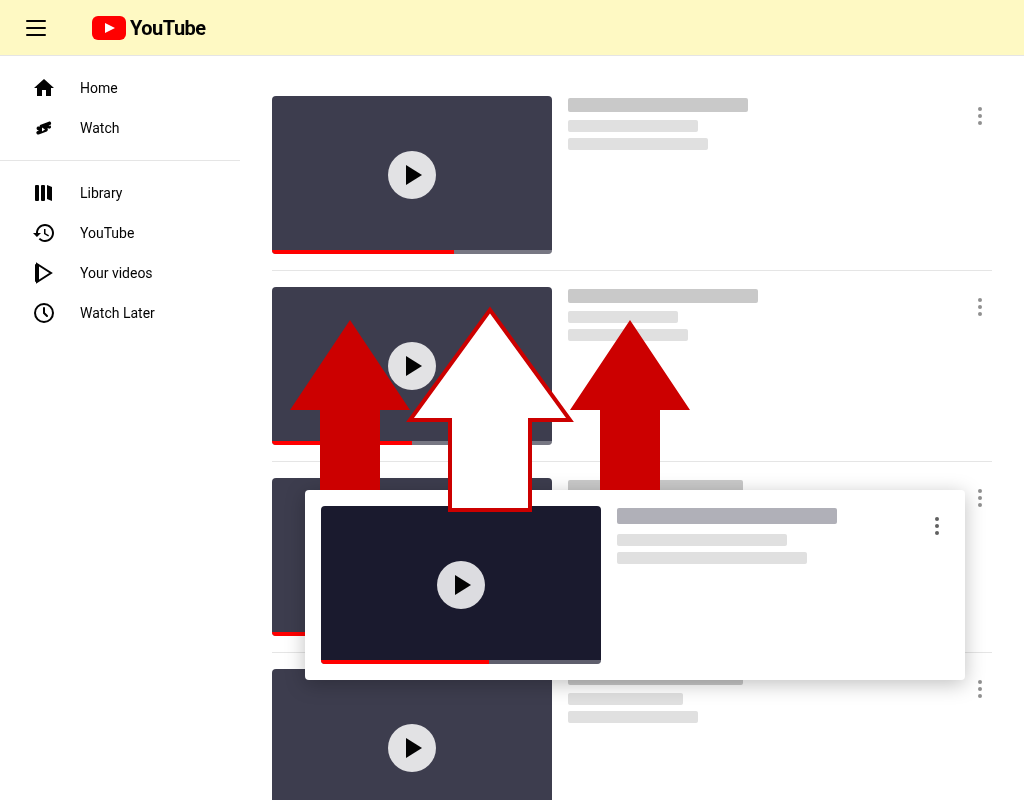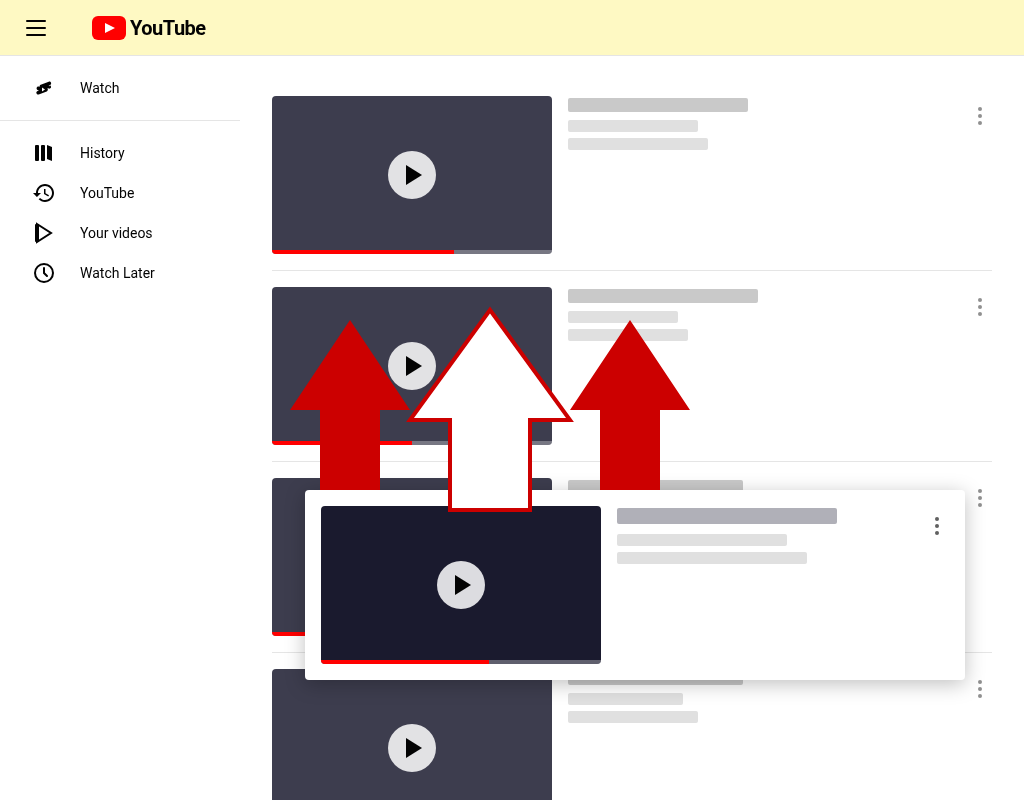--- a/index.html
+++ b/index.html
@@ -175,20 +175,28 @@
     <svg class="yt-logo-icon" viewBox="0 0 34 24" fill="none" xmlns="http://www.w3.org/2000/svg">
       <rect width="34" height="24" rx="6" fill="#FF0000"></rect>
       <polygon points="13,7 13,17 23,12" fill="white"></polygon>
     </svg>
     <span class="logo-text">YouTube</span>
   </div>
 </div>
 
 <div class="sidebar">
 
+  <div class="sidebar-item">
+    <div class="sidebar-icon">
+      <svg width="24" height="24" viewBox="0 0 24 24" fill="none">
+        <path d="M10 20v-6h4v6h5v-8h3L12 3 2 12h3v8z" fill="#030303"></path>
+      </svg>
+    </div>
+    <span class="sidebar-label">Home</span>
+  </div>
 
 
   <div class="sidebar-item">
     <div class="sidebar-icon">
       <svg width="24" height="24" viewBox="0 0 24 24" fill="none">
         <path d="M17.77 10.32l-1.2-.5L18 9c.93-.35 1.4-1.38 1.05-2.31-.35-.93-1.38-1.4-2.31-1.05l-8 3C7.81 8.99 7.38 9.96 7.67 10.9L7 10.62c-.93-.35-1.96.12-2.31 1.05-.35.93.12 1.96 1.05 2.31l1.2.5L5.5 15c-.93.35-1.4 1.38-1.05 2.31C4.81 18.29 5.78 18.75 6.71 18.4L14.71 15.4c.93-.35 1.4-1.38 1.05-2.31L15.48 12.09l1.2.5c.93.35 1.96-.12 2.31-1.05s-.29-1.87-1.22-2.22zM10 15.5v-4l3 2-3 2z" fill="#030303"></path>
       </svg>
     </div>
     <span class="sidebar-label">Watch</span>
   </div>
@@ -197,21 +205,21 @@
   <div class="sidebar-divider"></div>
 
   <div class="sidebar-item">
     <div class="sidebar-icon">
       <svg width="24" height="24" viewBox="0 0 24 24" fill="none">
         <rect x="3" y="4" width="4" height="16" rx="1" fill="#030303"></rect>
         <rect x="9" y="4" width="4" height="16" rx="1" fill="#030303"></rect>
         <polygon points="15,4 20,6 20,20 15,18" fill="#030303"></polygon>
       </svg>
     </div>
-    <span class="sidebar-label">History</span>
+    <span class="sidebar-label">Library</span>
   </div>
 
   <div class="sidebar-item">
     <div class="sidebar-icon">
       <svg width="24" height="24" viewBox="0 0 24 24" fill="none">
         <path d="M13 3C8.03 3 4 7.03 4 12H1l3.89 3.89.07.14L9 12H6c0-3.87 3.13-7 7-7s7 3.13 7 7-3.13 7-7 7c-1.93 0-3.68-.79-4.94-2.06l-1.42 1.42C8.27 19.99 10.51 21 13 21c4.97 0 9-4.03 9-9s-4.03-9-9-9zm-1 5v5l4.28 2.54.72-1.21-3.5-2.08V8H12z" fill="#030303"></path>
       </svg>
     </div>
     <span class="sidebar-label">YouTube</span>
   </div>

